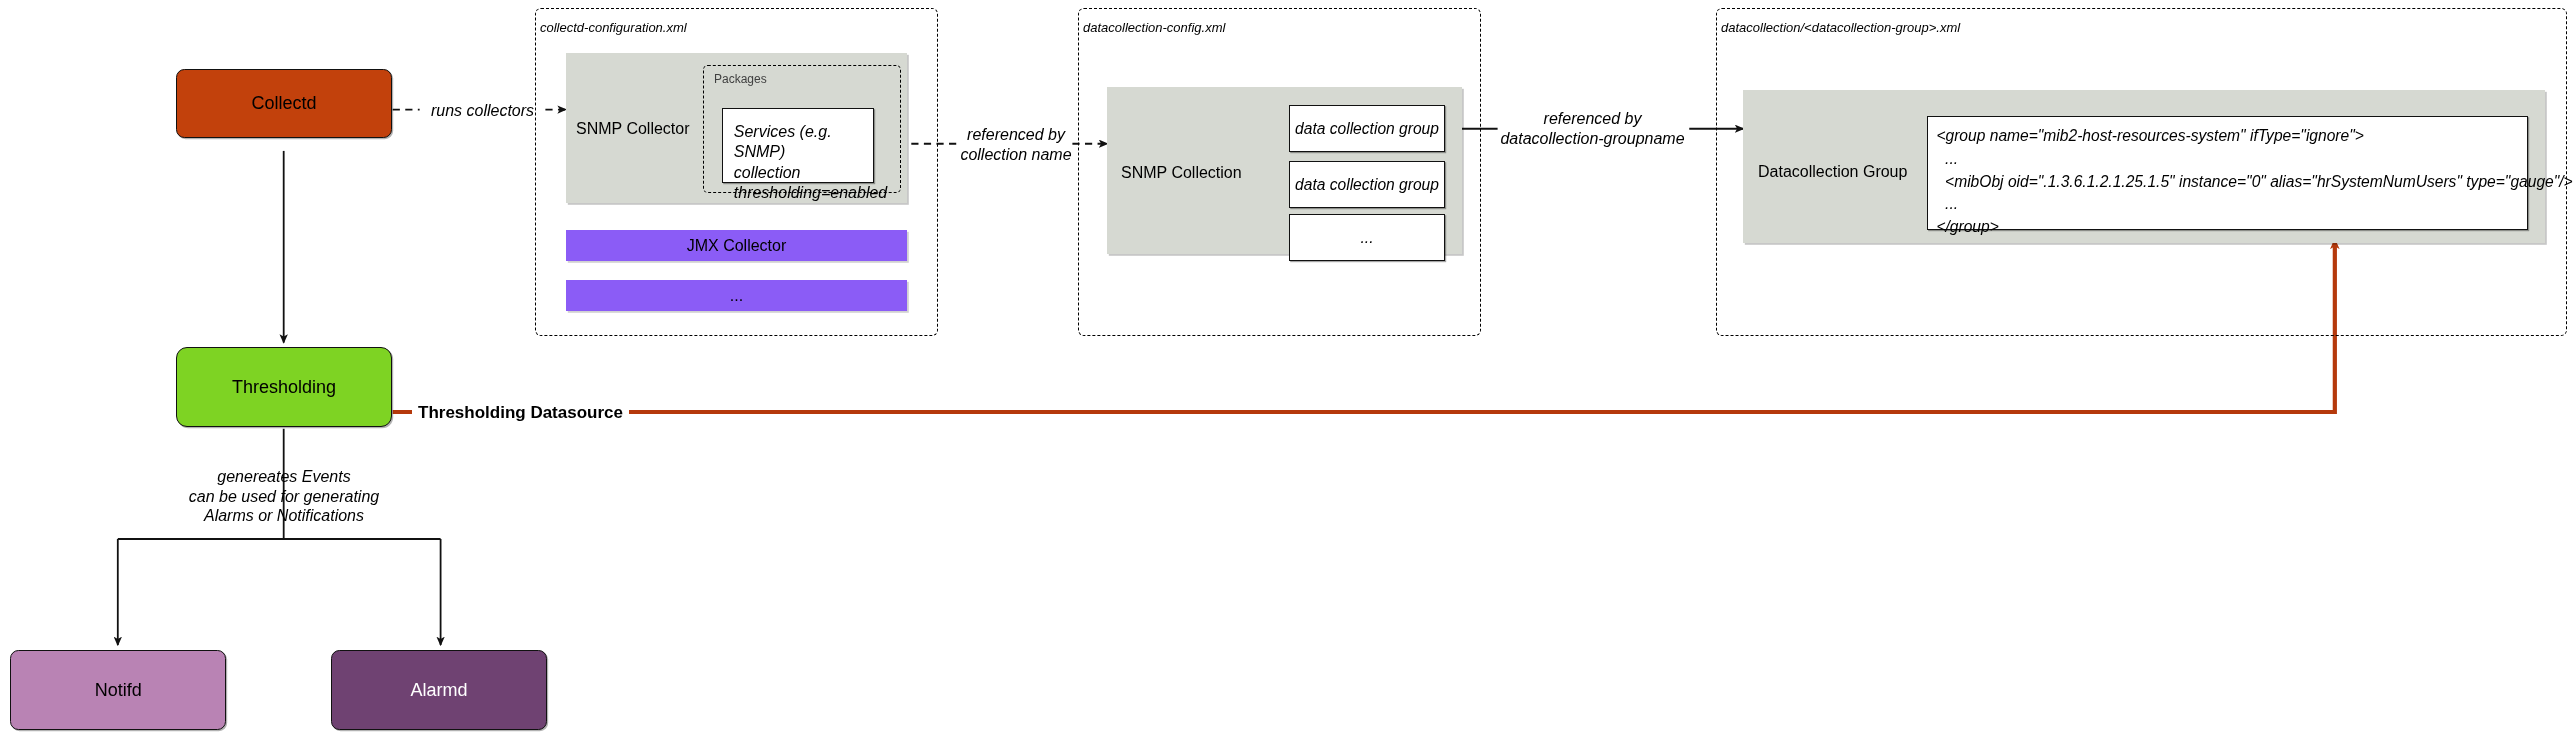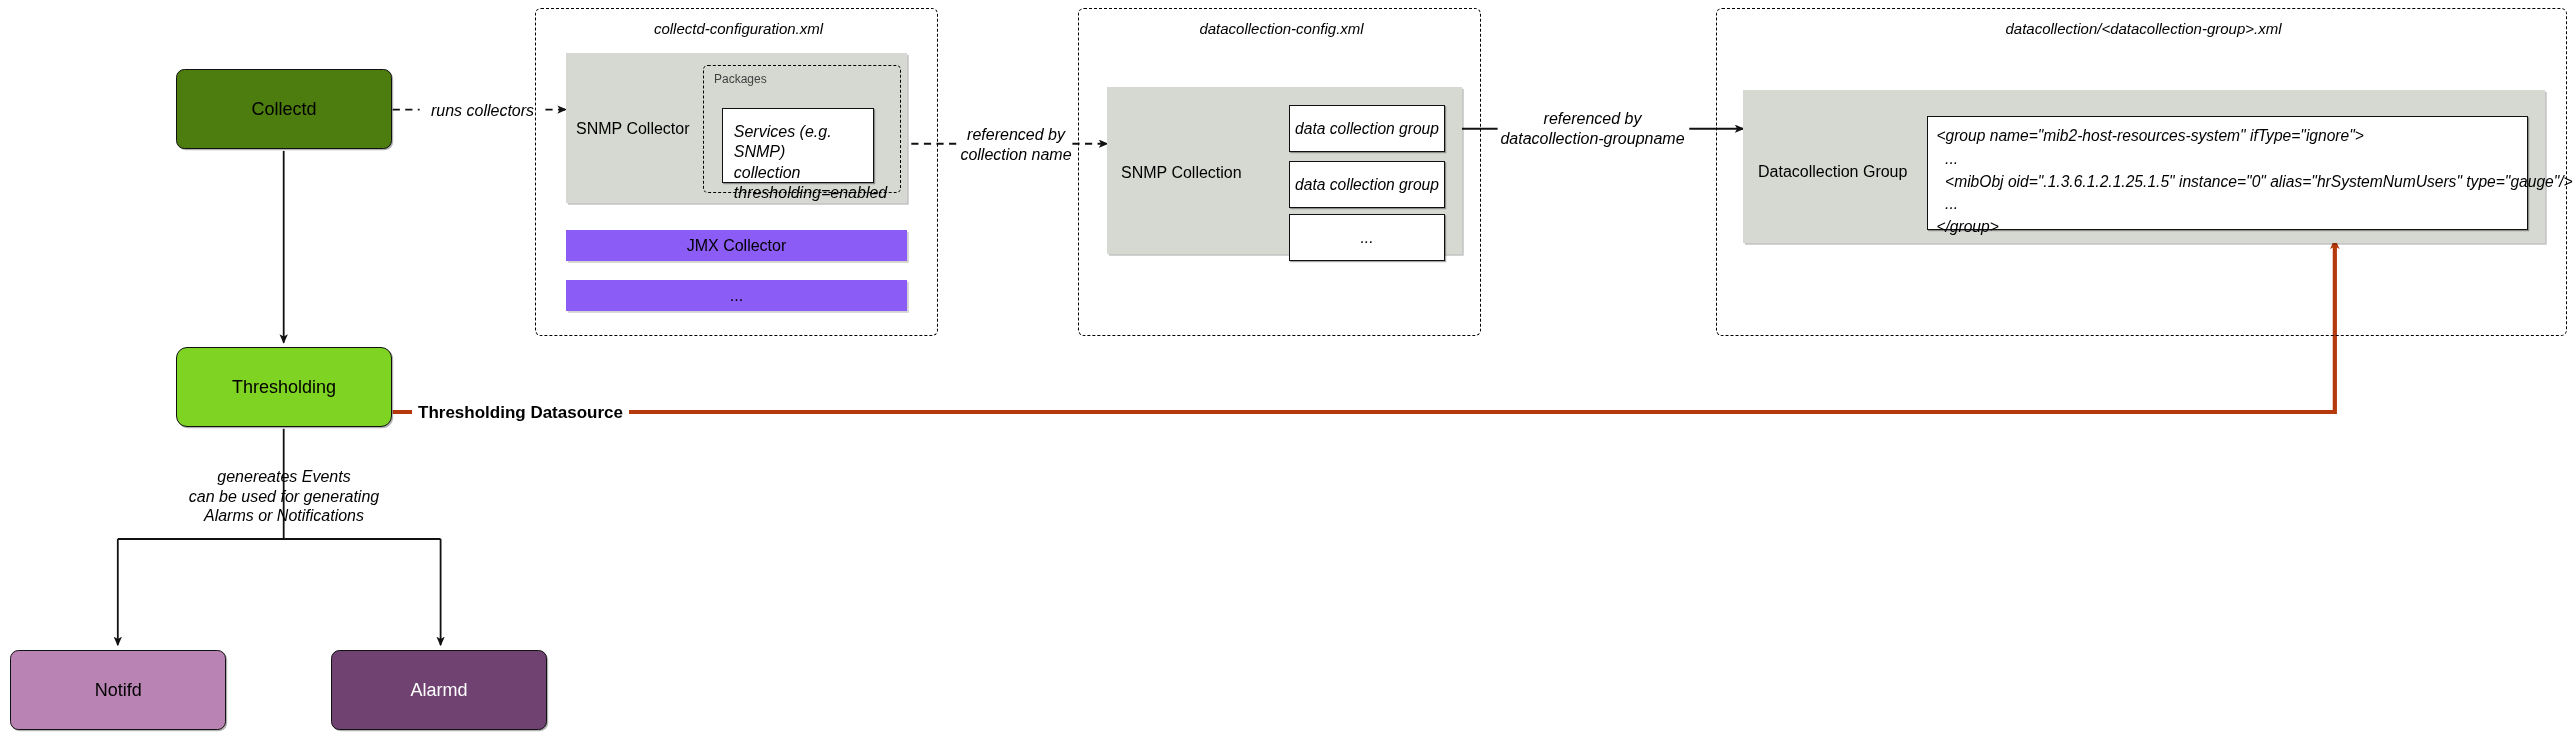--- a/index.html
+++ b/index.html
@@ -37,22 +37,22 @@
     justify-content: center;
     text-align: center;
     font-size: 18px;
     line-height: 1.25;
     border: 1.8px solid #111111;
     z-index: 5;
   }
   .node.rounded { border-radius: 8.4px; }
 
   .node-collectd {
-    left: 176px; top: 69px; width: 216px; height: 80px;
-    background: #4d7c0f;
+    left: 176px; top: 69px; width: 216px; height: 69px;
+    background: #c2410c;
     box-shadow: 1.2px 1.2px 0 rgba(0,0,0,0.30);
   }
   .node-thresholding {
     left: 176px; top: 347px; width: 216px; height: 80px;
     background: #7ed323;
     box-shadow: 1.2px 1.2px 0 rgba(0,0,0,0.30);
     border-radius: 11px;
   }
   .node-notifd {
     left: 10.2px; top: 650px; width: 216px; height: 80px;
@@ -71,23 +71,22 @@
     box-sizing: border-box;
     border: 1.8px dashed #000000;
     border-radius: 6px;
     background: transparent;
   }
   .file-panel-title {
     position: absolute;
     top: 10.8px;
     left: 4px;
     right: 0;
-    text-align: center;
-    font-style: italic;
-    font-size: 15px;
+    font-style: italic;
+    font-size: 13px;
     color: #000000;
   }
 
   .panel-collectd { left: 535px;  top: 8.4px; width: 403px;  height: 328px; }
   .panel-dcconfig { left: 1078px; top: 8.4px; width: 403px;  height: 328px; }
   .panel-dcgroup  { left: 1716px; top: 8.4px; width: 851px; height: 328px; }
 
   
   .grey-box {
     position: absolute;

